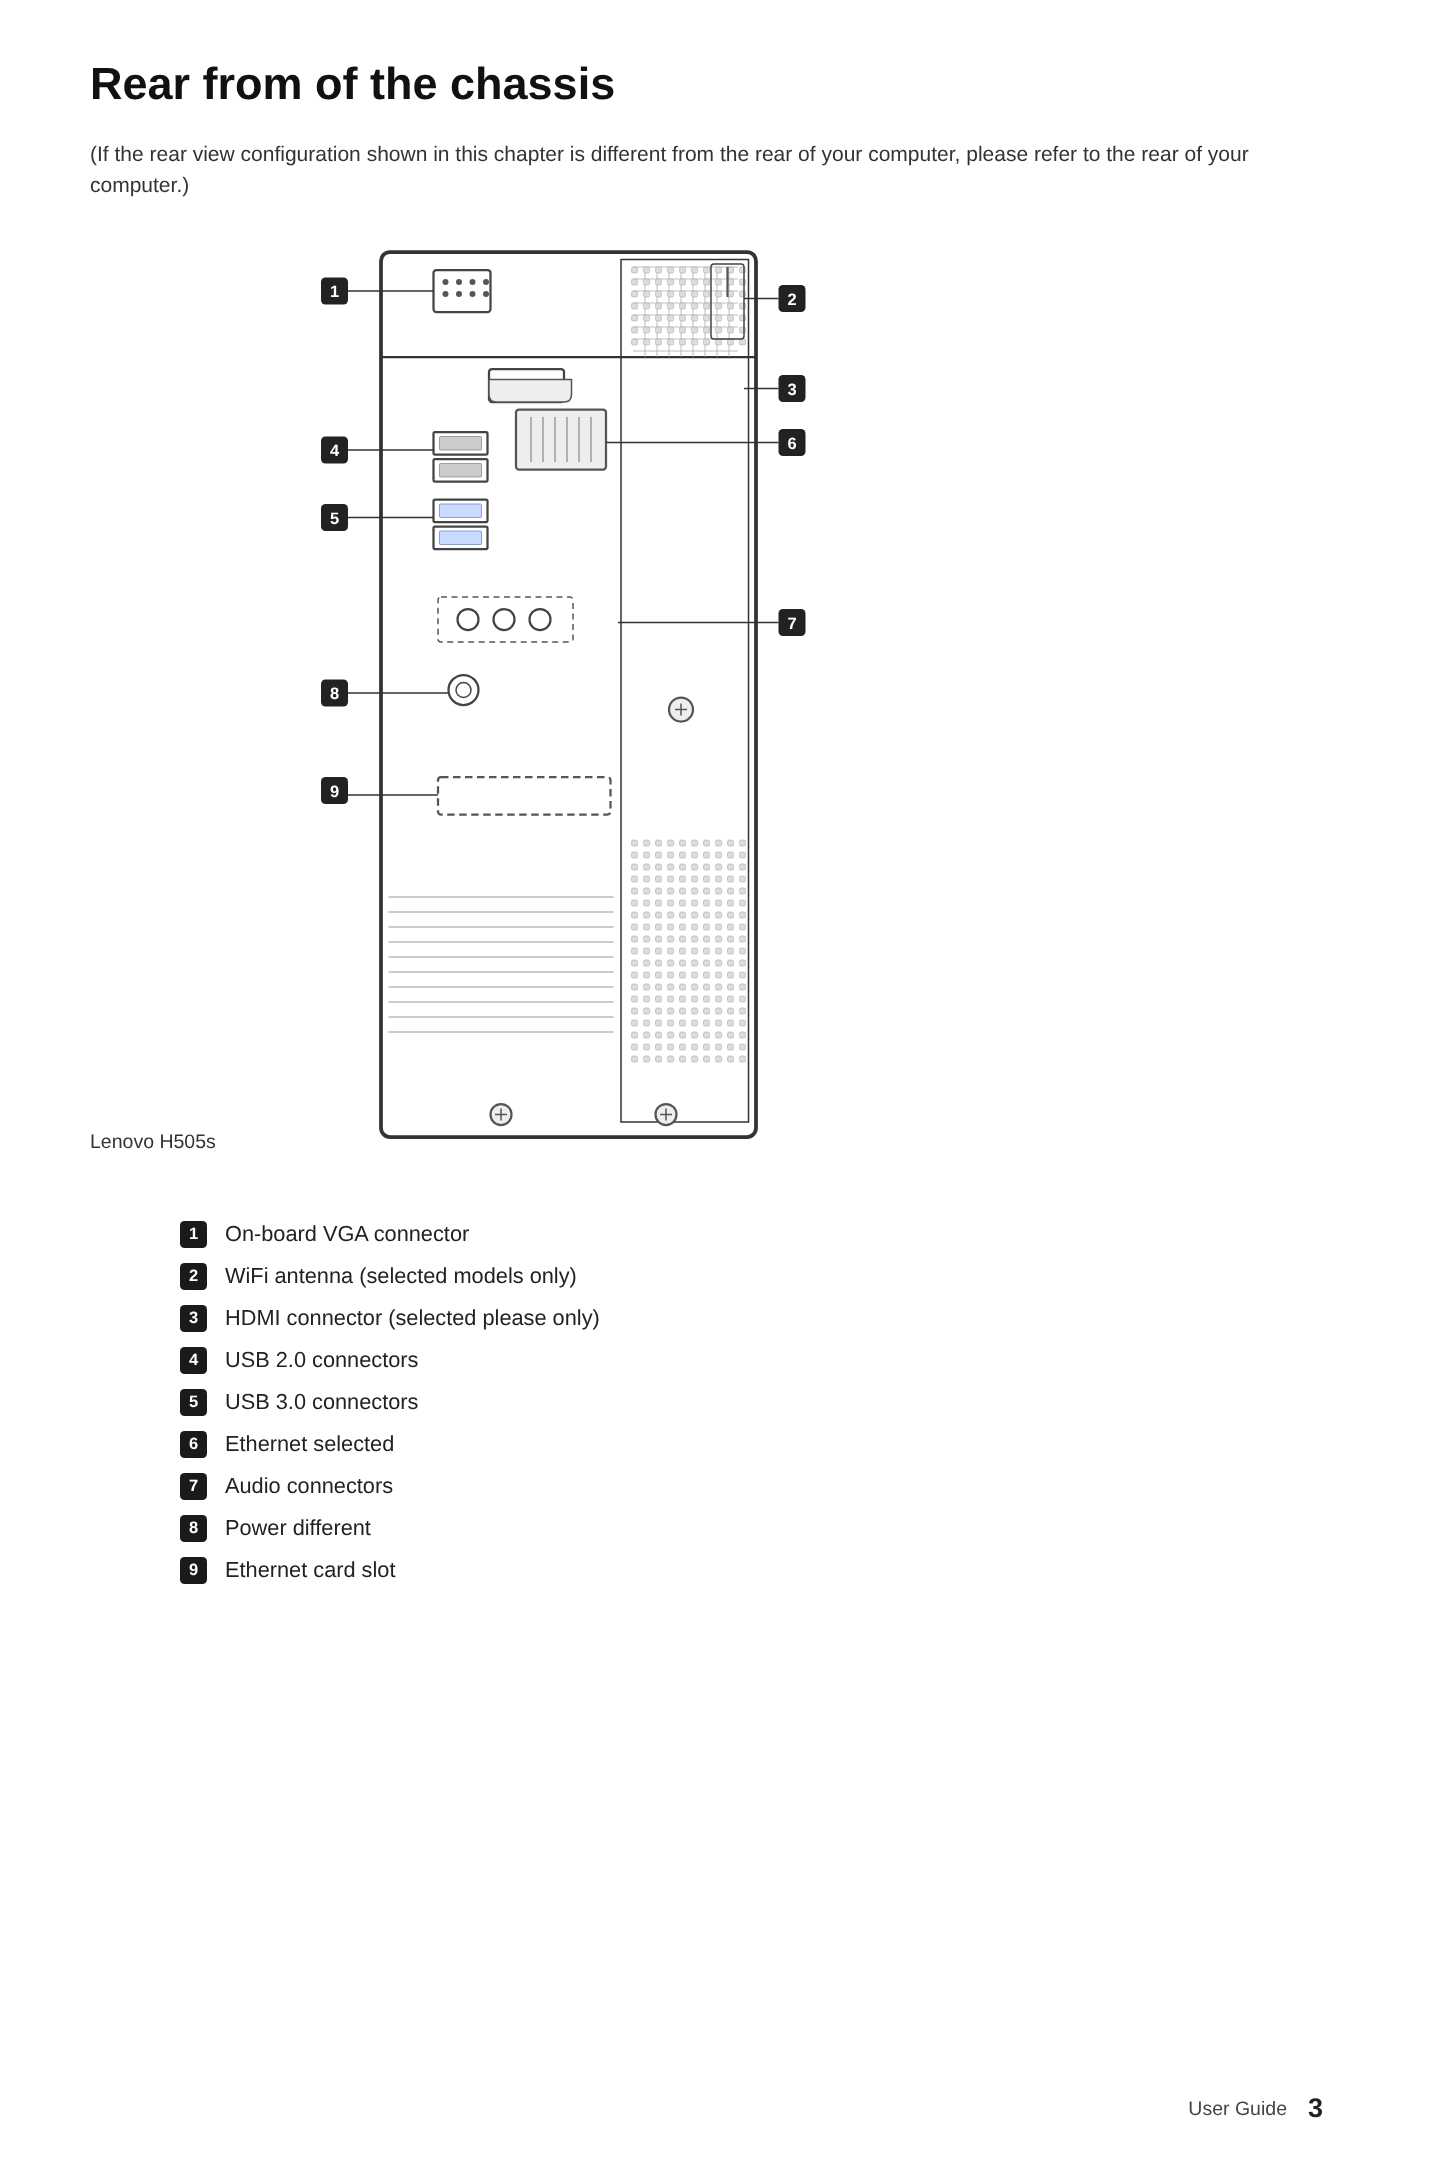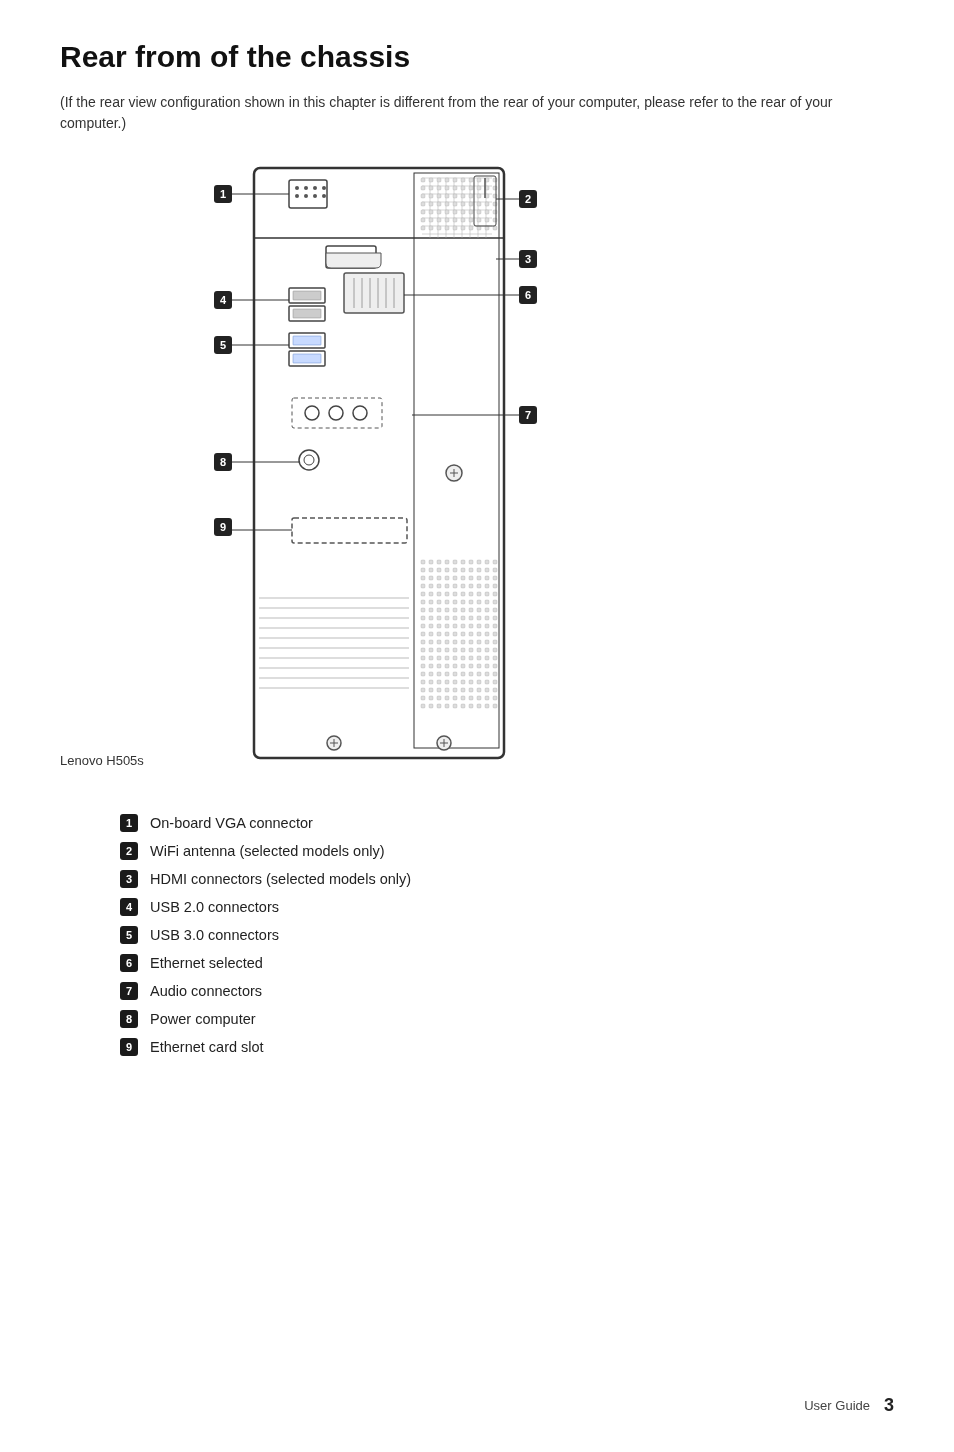--- a/index.html
+++ b/index.html
@@ -77,21 +77,21 @@
       display: flex;
       align-items: center;
       gap: 12px;
       margin-bottom: 10px;
       font-size: 14.5px;
       color: #222;
     }
     .footer {
       position: absolute;
       bottom: 36px;
-      right: 60px;
+      right: 72px;
       font-size: 13px;
       color: #444;
       display: flex;
       align-items: center;
       gap: 14px;
     }
     .footer-num {
       font-size: 18px;
       font-weight: bold;
       color: #222;
@@ -550,41 +550,41 @@
   <div class="legend-item">
     <span class="badge badge-1">1</span>
     <span>On-board VGA connector</span>
   </div>
   <div class="legend-item">
     <span class="badge badge-2">2</span>
     <span>WiFi antenna (selected models only)</span>
   </div>
   <div class="legend-item">
     <span class="badge badge-3">3</span>
-    <span>HDMI connectors (selected models only)</span>
+    <span>HDMI connector (selected please only)</span>
   </div>
   <div class="legend-item">
     <span class="badge badge-4">4</span>
     <span>USB 2.0 connectors</span>
   </div>
   <div class="legend-item">
     <span class="badge badge-5">5</span>
     <span>USB 3.0 connectors</span>
   </div>
   <div class="legend-item">
     <span class="badge badge-6">6</span>
     <span>Ethernet selected</span>
   </div>
   <div class="legend-item">
     <span class="badge badge-7">7</span>
     <span>Audio connectors</span>
   </div>
   <div class="legend-item">
     <span class="badge badge-8">8</span>
-    <span>Power computer</span>
+    <span>Power different</span>
   </div>
   <div class="legend-item">
     <span class="badge badge-9">9</span>
     <span>Ethernet card slot</span>
   </div>
 </div>
 
 <div class="footer">
   <span>User Guide</span>
   <span class="footer-num">3</span>

